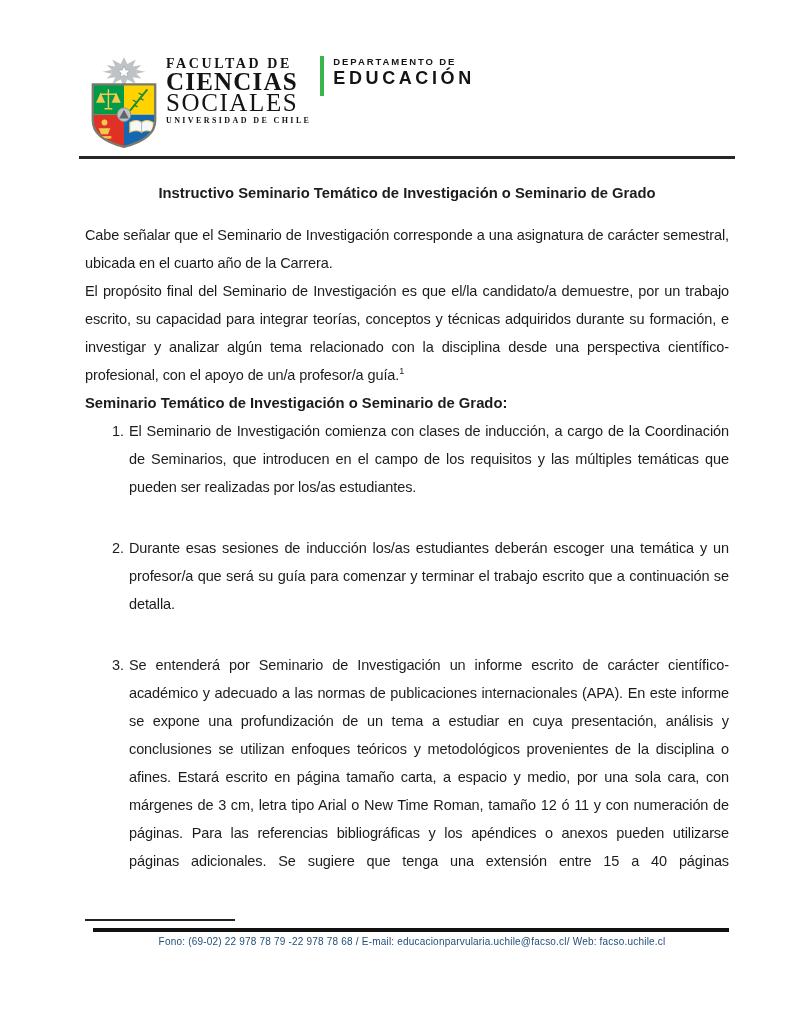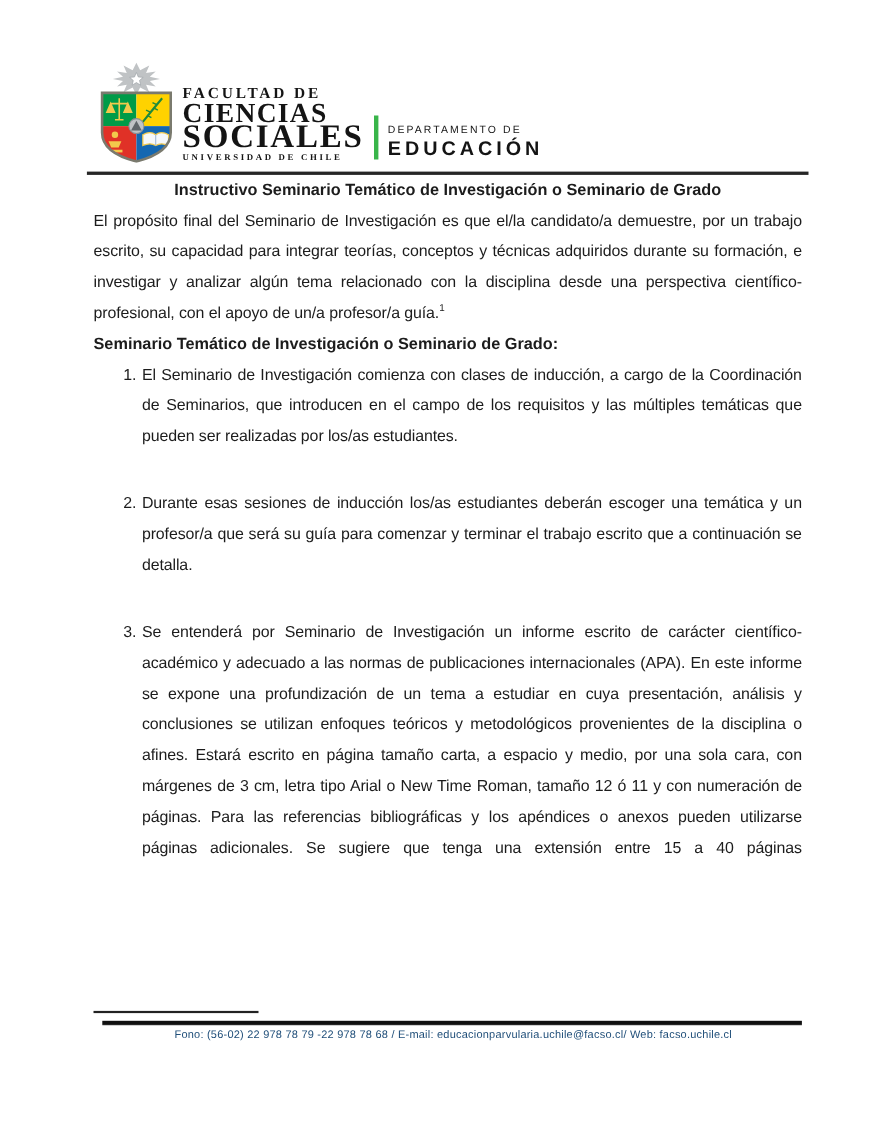--- a/index.html
+++ b/index.html
@@ -9,35 +9,35 @@
     width:800px; height:1035px;
     margin:0 auto;
     background:#ffffff;
     font-family:"Liberation Sans", sans-serif;
     color:#1c1c1c;
     overflow:hidden;
   }
   .content { padding:0 71px 0 85px; }
 
   
-  .header-row { margin-top:56px; display:flex; align-items:flex-end; height:92px; }
+  .header-row { margin-top:56px; display:flex; height:92px; }
   .shield-svg { width:78px; height:92px; flex:0 0 auto; }
   .faculty-block { margin-left:3px; margin-bottom:0; color:#141414; font-family:"Liberation Serif", serif; }
   .fac-l1 { font-size:14px; font-weight:600; letter-spacing:2.6px; line-height:15px; }
   .fac-l2 { font-size:25px; font-weight:700; letter-spacing:1.2px; line-height:21px; }
-  .fac-l3 { font-size:30px; font-weight:700; letter-spacing:1.6px; line-height:22px; }
+  .fac-l3 { font-size:25px; font-weight:400; letter-spacing:1.6px; line-height:22px; }
   .fac-l4 { font-size:8px;  font-weight:700; letter-spacing:2.4px; line-height:10px; margin-top:2px; }
   .dept-divider { width:4px; height:40px; background:#39b54a; margin:0 9px 3px 9px; flex:0 0 auto; }
   .dept-block { margin-bottom:3px; color:#141414; }
-  .dept-l1 { font-size:9.5px; font-weight:400; letter-spacing:1.9px; line-height:12px; }
+  .dept-l1 { font-size:9.5px; font-weight:700; letter-spacing:1.9px; line-height:12px; }
   .dept-l2 { font-size:18px; font-weight:700; letter-spacing:3.6px; line-height:20px; }
   .header-rule { height:3px; background:#262626; margin:8px 65px 0 79px; }
 
   
-  .doc-title { text-align:center; font-size:14.8px; font-weight:700; line-height:28px; }
+  .doc-title { margin-top:20px; text-align:center; font-size:14.8px; font-weight:700; line-height:28px; }
   .para { font-size:14.5px; line-height:28px; text-align:justify; letter-spacing:-0.1px; }
   .p1 { margin-top:14px; }
   .section-heading { font-size:14.8px; font-weight:700; line-height:28px; }
   .num-list { margin-top:0; }
   .num-item { position:relative; padding-left:44px; font-size:14.5px; line-height:28px; text-align:justify; letter-spacing:-0.1px; }
   .num-item + .num-item { margin-top:33px; }
   .num-marker { position:absolute; left:27px; top:0; }
   .justify-last { text-align-last:justify; }
   sup { font-size:9px; line-height:0; }
 
@@ -111,20 +111,21 @@
         <div class="dept-l2">EDUCACIÓN</div>
       </div>
     </div>
   </div>
 
   <div class="header-rule"></div>
 
   <div class="content">
     <div class="doc-title">Instructivo Seminario Temático de Investigación o Seminario de Grado</div>
 
+    <div class="para p1">Cabe señalar que el Seminario de Investigación corresponde a una asignatura de carácter semestral, ubicada en el cuarto año de la Carrera.</div>
 
     <div class="para"><span>El propósito final del Seminario de Investigación es que el/la candidato/a demuestre, por un trabajo escrito, su capacidad para integrar teorías, conceptos y técnicas adquiridos durante su formación, e investigar y analizar algún tema relacionado con la disciplina desde una perspectiva científico-profesional, con el apoyo de un/a profesor/a guía.</span><sup>1</sup></div>
 
     <div class="section-heading">Seminario Temático de Investigación o Seminario de Grado:</div>
 
     <div class="num-list">
       <div class="num-item">
         <span class="num-marker">1.</span>
         <span>El Seminario de Investigación comienza con clases de inducción, a cargo de la Coordinación de Seminarios,  que introducen en el campo de los requisitos y las múltiples temáticas que pueden ser realizadas por los/as estudiantes.</span>
       </div>
@@ -136,17 +137,17 @@
         <span class="num-marker">3.</span>
         <span>Se entenderá por Seminario de Investigación un  informe escrito de carácter científico-académico y adecuado a las normas de publicaciones internacionales (APA). En este informe se expone una profundización de un tema  a estudiar en cuya presentación, análisis y conclusiones se utilizan enfoques teóricos y metodológicos provenientes de la disciplina o afines.  Estará escrito en página tamaño carta, a espacio y medio, por una sola cara, con márgenes de 3 cm, letra tipo Arial o New Time Roman, tamaño 12 ó 11 y con numeración de páginas. Para las referencias bibliográficas y los apéndices o anexos pueden utilizarse páginas adicionales.  Se sugiere que tenga una extensión entre 15 a 40 páginas</span>
       </div>
     </div>
   </div>
 
   <div class="page-bottom">
     <div class="footnote-rule"></div>
     <div class="bottom-rule"></div>
     <div class="page-footer">
-      <div>Fono: (56-02) 22 978 78 79 -22 978 78 68 /  E-mail: educacionparvularia.uchile@facso.cl/ Web: facso.uchile.cl</div>
+      <div>Fono: (69-02) 22 978 78 79 -22 978 78 68 /  E-mail: educacionparvularia.uchile@facso.cl/ Web: facso.uchile.cl</div>
     </div>
   </div>
 
 </div>
 
 </body></html>

